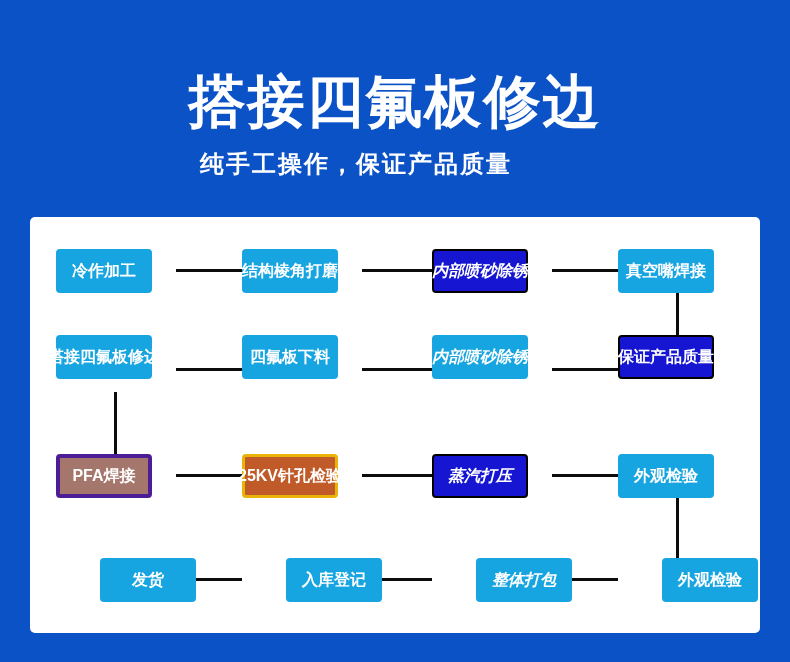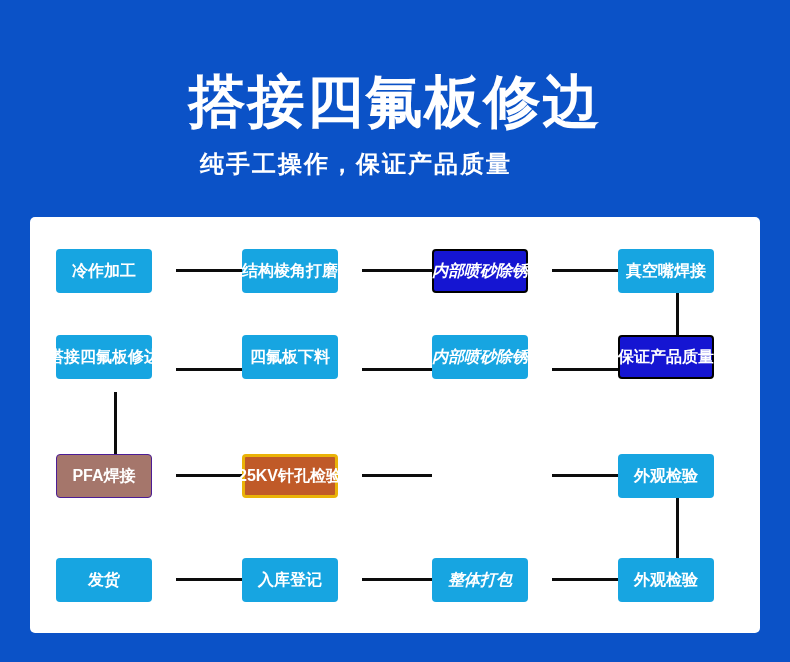--- a/index.html
+++ b/index.html
@@ -36,25 +36,25 @@
     box-sizing: border-box;
     display: flex; align-items: center; justify-content: center;
     color: var(--text, #ffffff);
     font-size: 16px; font-weight: 700;
     white-space: nowrap;
     border-radius: 4px;
     z-index: 2;
   }
   .box--light { background: var(--box-light-blue, #17a5e1); }
   .box--dark  { background: var(--box-dark-blue, #1515d2); border: 2px solid #000000; }
-  .box--brown { background: var(--box-brown, #a5766b); border: 1px solid #4c1d95; }
+  .box--brown { background: var(--box-brown, #a5766b); border: 4px solid #4c1d95; }
   .box--rust  { background: var(--box-rust, #c05a28); border: 3px solid #eab308; }
 
   .c1 { left: 26px; }  .c2 { left: 212px; } .c3 { left: 402px; font-style: italic; } .c4 { left: 588px; font-family: Liberation Serif, serif; }
-  .r1 { top: 32px; }   .r2 { top: 118px; }  .r3 { top: 237px; }  .r4 { top: 341px; }
+  .r1 { top: 32px; }   .r2 { top: 118px; }  .r3 { top: 237px; }  .r4 { top: 341px; margin-left: 44px; }
 
   .hline {
     position: absolute; height: 3px;
     background: var(--connector, #0c0c0c);
     z-index: 1;
   }
   .vline {
     position: absolute; width: 3px;
     background: var(--connector, #0c0c0c);
     z-index: 1;
@@ -82,20 +82,21 @@
   <div class="box r1 c3 box--dark">内部喷砂除锈</div>
   <div class="box r1 c4 box--light">真空嘴焊接</div>
 
   <div class="box r2 c1 box--light">搭接四氟板修边</div>
   <div class="box r2 c2 box--light">四氟板下料</div>
   <div class="box r2 c3 box--light">内部喷砂除锈</div>
   <div class="box r2 c4 box--dark">保证产品质量</div>
 
   <div class="box r3 c1 box--brown">PFA焊接</div>
   <div class="box r3 c2 box--rust">25KV针孔检验</div>
+  <div class="box r3 c3 box--dark">蒸汽打压</div>
   <div class="box r3 c4 box--light">外观检验</div>
 
   <div class="box r4 c1 box--light">发货</div>
   <div class="box r4 c2 box--light">入库登记</div>
   <div class="box r4 c3 box--light">整体打包</div>
   <div class="box r4 c4 box--light">外观检验</div>
 
   <div class="hline hy1 hg1"></div>
   <div class="hline hy1 hg2"></div>
   <div class="hline hy1 hg3"></div>

